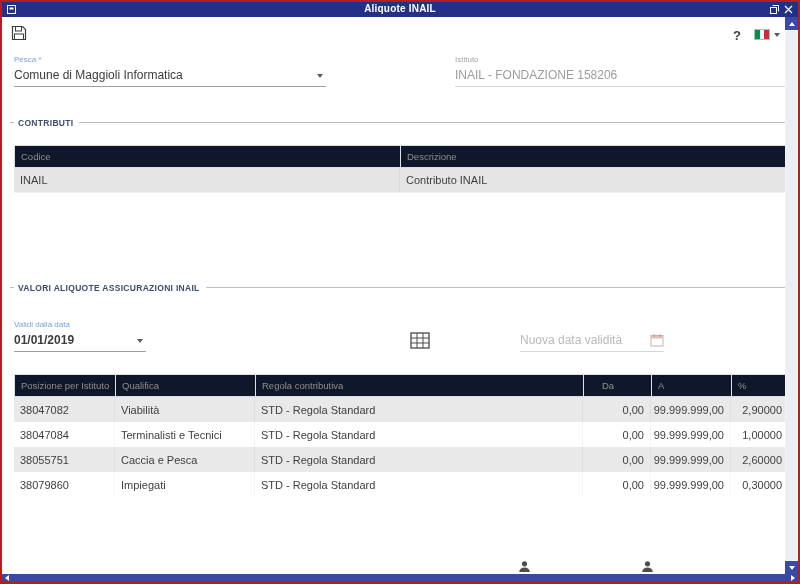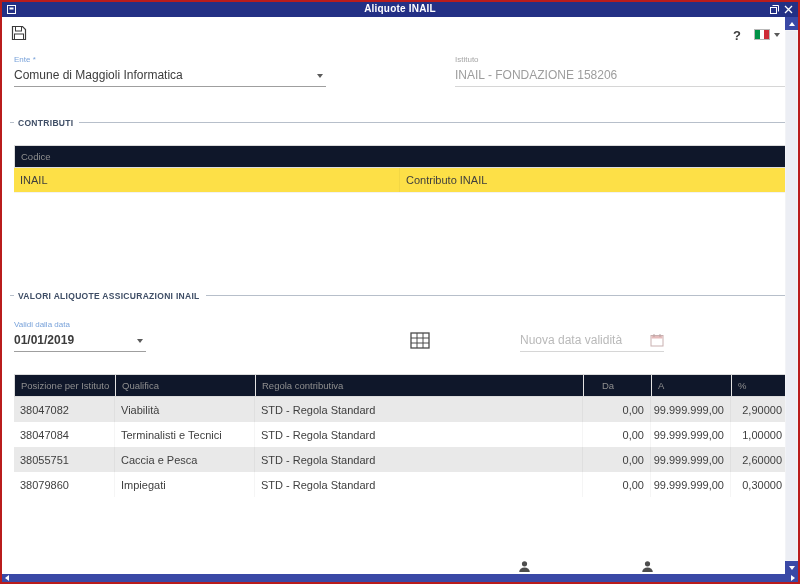--- a/index.html
+++ b/index.html
@@ -46,21 +46,21 @@
   .legend .line{flex:1;height:1px;background:#b7bfca;margin-left:6px;}
 
   
   .table{position:absolute;left:12px;width:774px;}
   .thead{display:flex;border:1px solid #dcdcdc;background:#0f172a;height:23px;}
   .thead .cell{font-size:9.5px;color:#8f8f8f;display:flex;align-items:center;padding:0 6px;border-right:1px solid #e3e3e3;white-space:nowrap;overflow:hidden;cursor:pointer;}
   .thead .cell:last-child{border-right:none;}
   .trow{display:flex;height:25px;cursor:pointer;}
   .trow .cell{font-size:11px;color:#3e3e3e;display:flex;align-items:center;padding:0 6px;white-space:nowrap;overflow:hidden;border-right:1px solid rgba(0,0,0,0.04);}
   .trow .cell:last-child{border-right:none;}
-  .trow.selected{background:#fde047;}
+  .trow.selected{background:#e5e5e5;}
   .trow.stripe{background:#e9e9e9;}
   .t1 .trow{border-bottom:1px solid #f2f2f2;}
   .cell.num{justify-content:flex-end;}
   .t1 .c0{width:386px;}
   .t1 .c1{flex:1;}
   .t2 .c0{width:101px;}
   .t2 .c1{width:140px;}
   .t2 .c2{width:328px;}
   .t2 .c3{width:56px;margin-left:12px;}
   .t2 .c4{width:80px;}
@@ -116,49 +116,50 @@
           <rect x="4.5" y="1.5" width="6" height="4.5" fill="none" stroke="#3a3a3a" stroke-width="1"></rect>
           <rect x="3.5" y="9" width="9" height="5.5" fill="none" stroke="#3a3a3a" stroke-width="1"></rect>
         </svg>
     </button>
     <span class="help">?</span>
     <span class="flag"></span>
     <span class="caret flag-caret"></span>
   </div>
 
   <div class="field" style="left:12px;top:53px;width:312px;">
-    <div class="flabel blue">Ente *</div>
+    <div class="flabel blue">Pesca *</div>
     <div class="fvalue">Comune di Maggioli Informatica</div>
     <span class="caret fcaret"></span>
     <div class="funderline"></div>
   </div>
 
   <div class="field" style="left:453px;top:53px;width:331px;">
     <div class="flabel gray">Istituto</div>
     <div class="fvalue disabled">INAIL - FONDAZIONE 158206</div>
     <div class="funderline light"></div>
   </div>
 
   <div class="legend" style="left:8px;top:115px;width:780px;">
     <span class="tick"></span>
     <span class="lbl">CONTRIBUTI</span>
     <span class="line"></span>
   </div>
 
   <div class="table t1" style="top:143px;">
     <div class="thead">
       <div class="cell c0">Codice</div>
+      <div class="cell c1">Descrizione</div>
     </div>
     <div class="trow selected">
       <div class="cell c0">INAIL</div>
       <div class="cell c1">Contributo INAIL</div>
     </div>
   </div>
 
-  <div class="legend" style="left:8px;top:288px;width:780px;text-align:center;">
+  <div class="legend" style="left:8px;top:280px;width:780px;text-align:center;">
     <span class="tick"></span>
     <span class="lbl">VALORI ALIQUOTE ASSICURAZIONI INAIL</span>
     <span class="line"></span>
   </div>
 
   <div class="field" style="left:12px;top:318px;width:132px;">
     <div class="flabel blue">Validi dalla data</div>
     <div class="fvalue bold">01/01/2019</div>
     <span class="caret fcaret"></span>
     <div class="funderline"></div>

